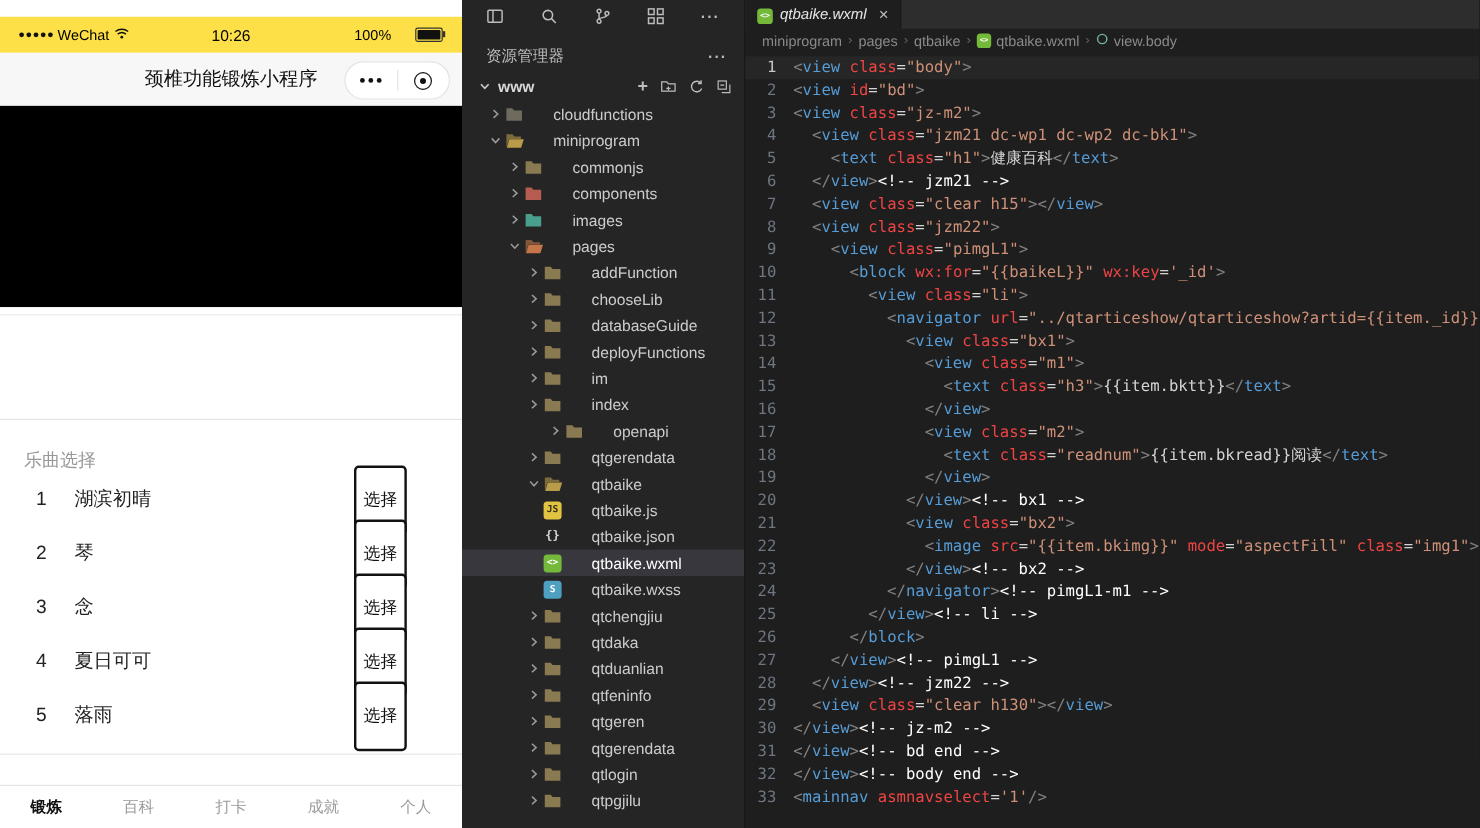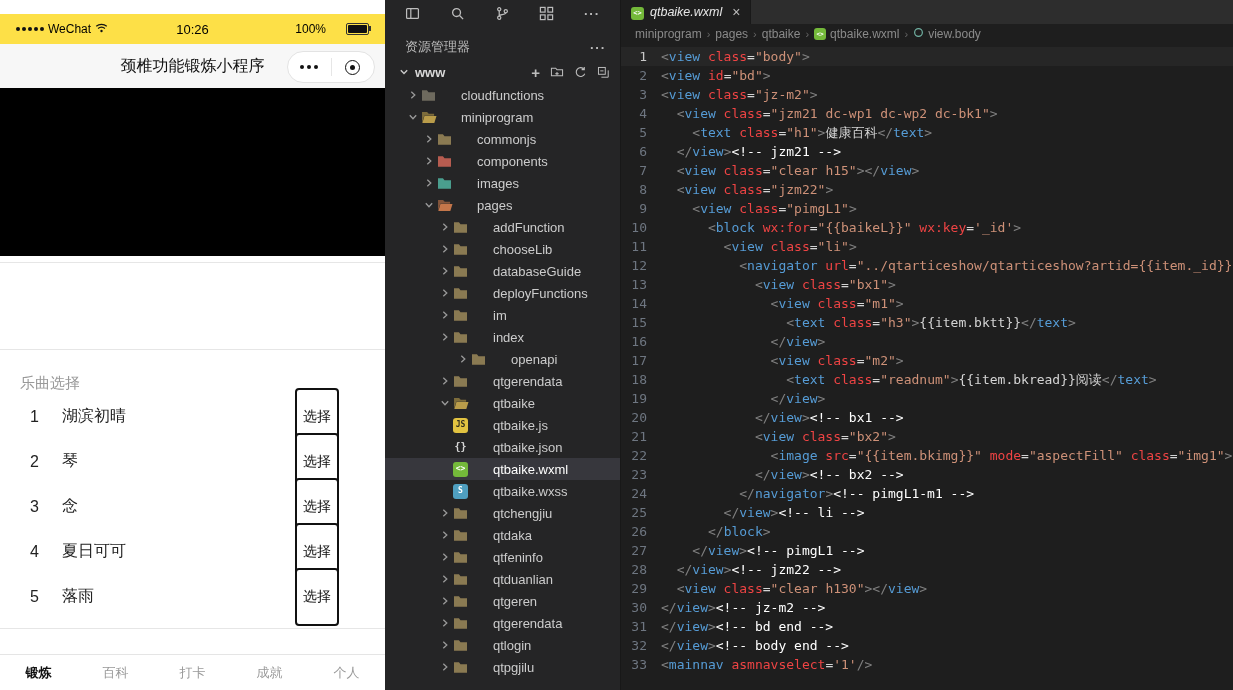--- a/index.html
+++ b/index.html
@@ -509,34 +509,34 @@
           <span class="caret">
             <svg width="10" height="10" viewBox="0 0 10 10" fill="none" stroke="#9a9a9a" stroke-width="1.3">
               <path d="M3.3 1.8 6.8 5 3.3 8.2"></path>
             </svg>
           </span>
           <span class="tree-icon">
             <svg width="15" height="13" viewBox="0 0 16 14">
               <path d="M1 1.4h5.3l1.7 2h7v9.2H1z" fill="#8a7a52"></path>
             </svg>
           </span>
+          <span class="tree-label">qtduanlian</span>
+        </div>
+        <div class="tree-row" style="padding-left: 52px;">
+          <span class="caret">
+            <svg width="10" height="10" viewBox="0 0 10 10" fill="none" stroke="#9a9a9a" stroke-width="1.3">
+              <path d="M3.3 1.8 6.8 5 3.3 8.2"></path>
+            </svg>
+          </span>
+          <span class="tree-icon">
+            <svg width="15" height="13" viewBox="0 0 16 14">
+              <path d="M1 1.4h5.3l1.7 2h7v9.2H1z" fill="#8a7a52"></path>
+            </svg>
+          </span>
           <span class="tree-label">qtfeninfo</span>
-        </div>
-        <div class="tree-row" style="padding-left: 52px;">
-          <span class="caret">
-            <svg width="10" height="10" viewBox="0 0 10 10" fill="none" stroke="#9a9a9a" stroke-width="1.3">
-              <path d="M3.3 1.8 6.8 5 3.3 8.2"></path>
-            </svg>
-          </span>
-          <span class="tree-icon">
-            <svg width="15" height="13" viewBox="0 0 16 14">
-              <path d="M1 1.4h5.3l1.7 2h7v9.2H1z" fill="#8a7a52"></path>
-            </svg>
-          </span>
-          <span class="tree-label">qtduanlian</span>
         </div>
         <div class="tree-row" style="padding-left: 52px;">
           <span class="caret">
             <svg width="10" height="10" viewBox="0 0 10 10" fill="none" stroke="#9a9a9a" stroke-width="1.3">
               <path d="M3.3 1.8 6.8 5 3.3 8.2"></path>
             </svg>
           </span>
           <span class="tree-icon">
             <svg width="15" height="13" viewBox="0 0 16 14">
               <path d="M1 1.4h5.3l1.7 2h7v9.2H1z" fill="#8a7a52"></path>

